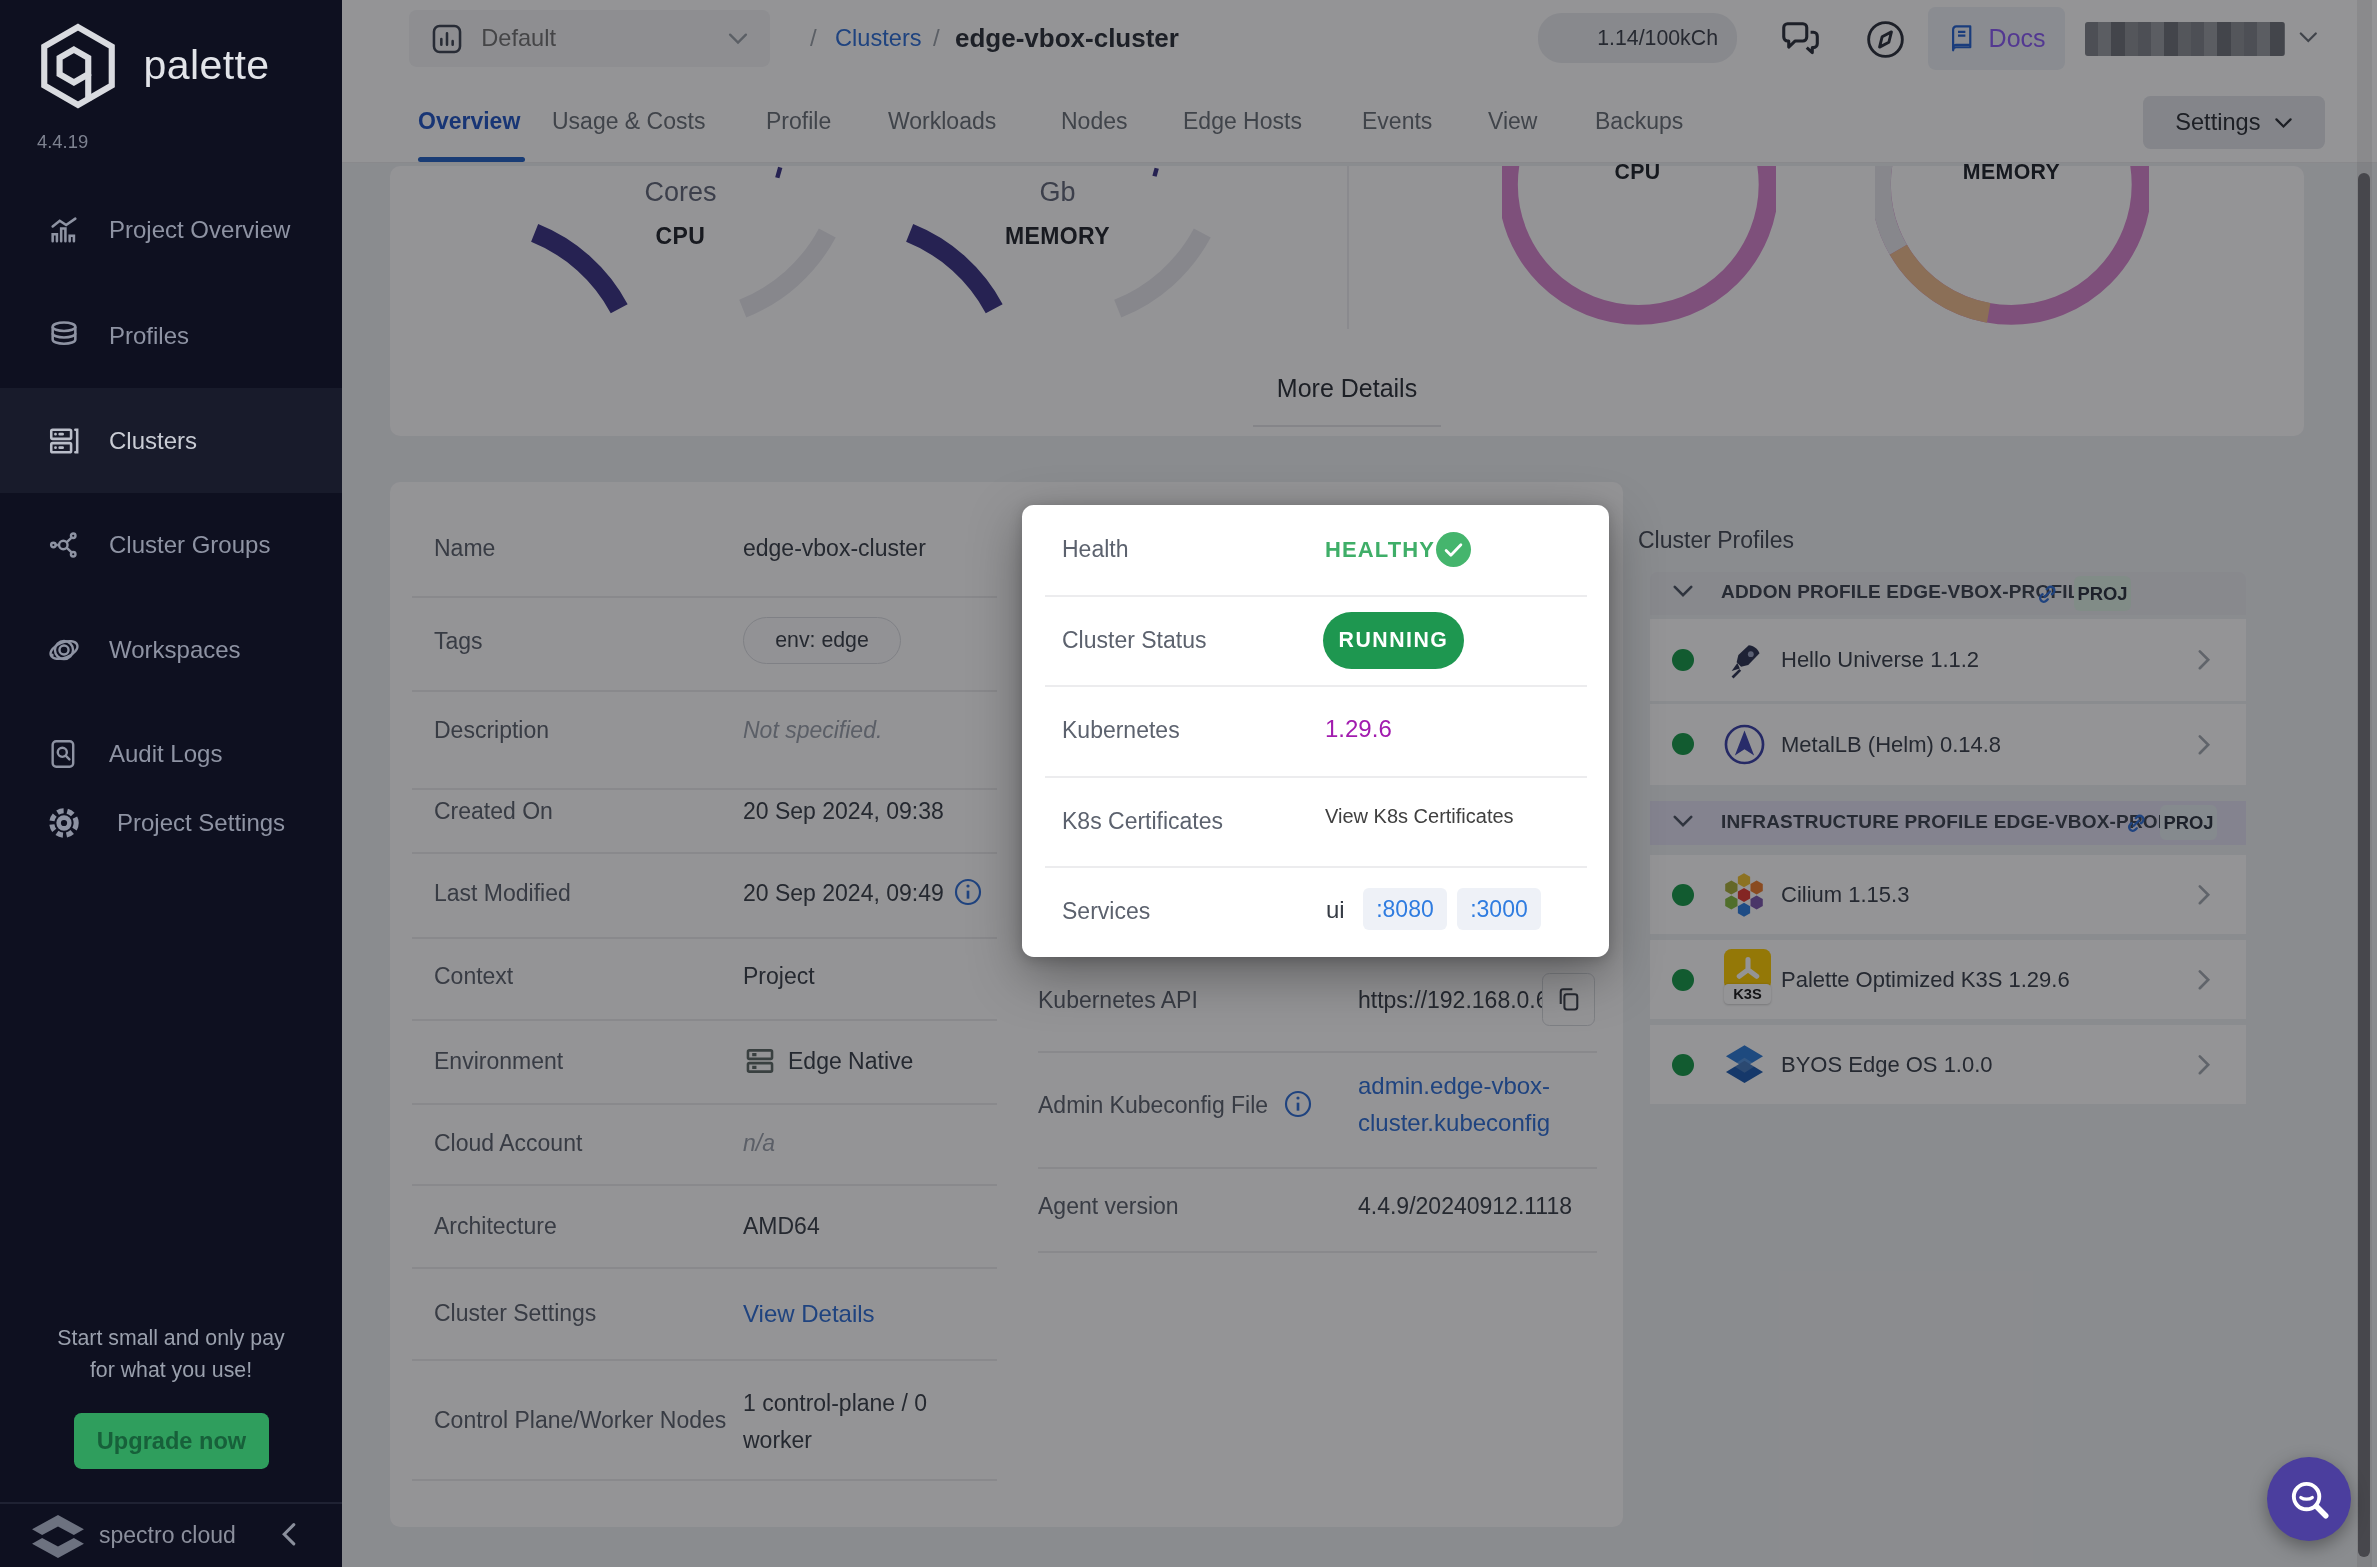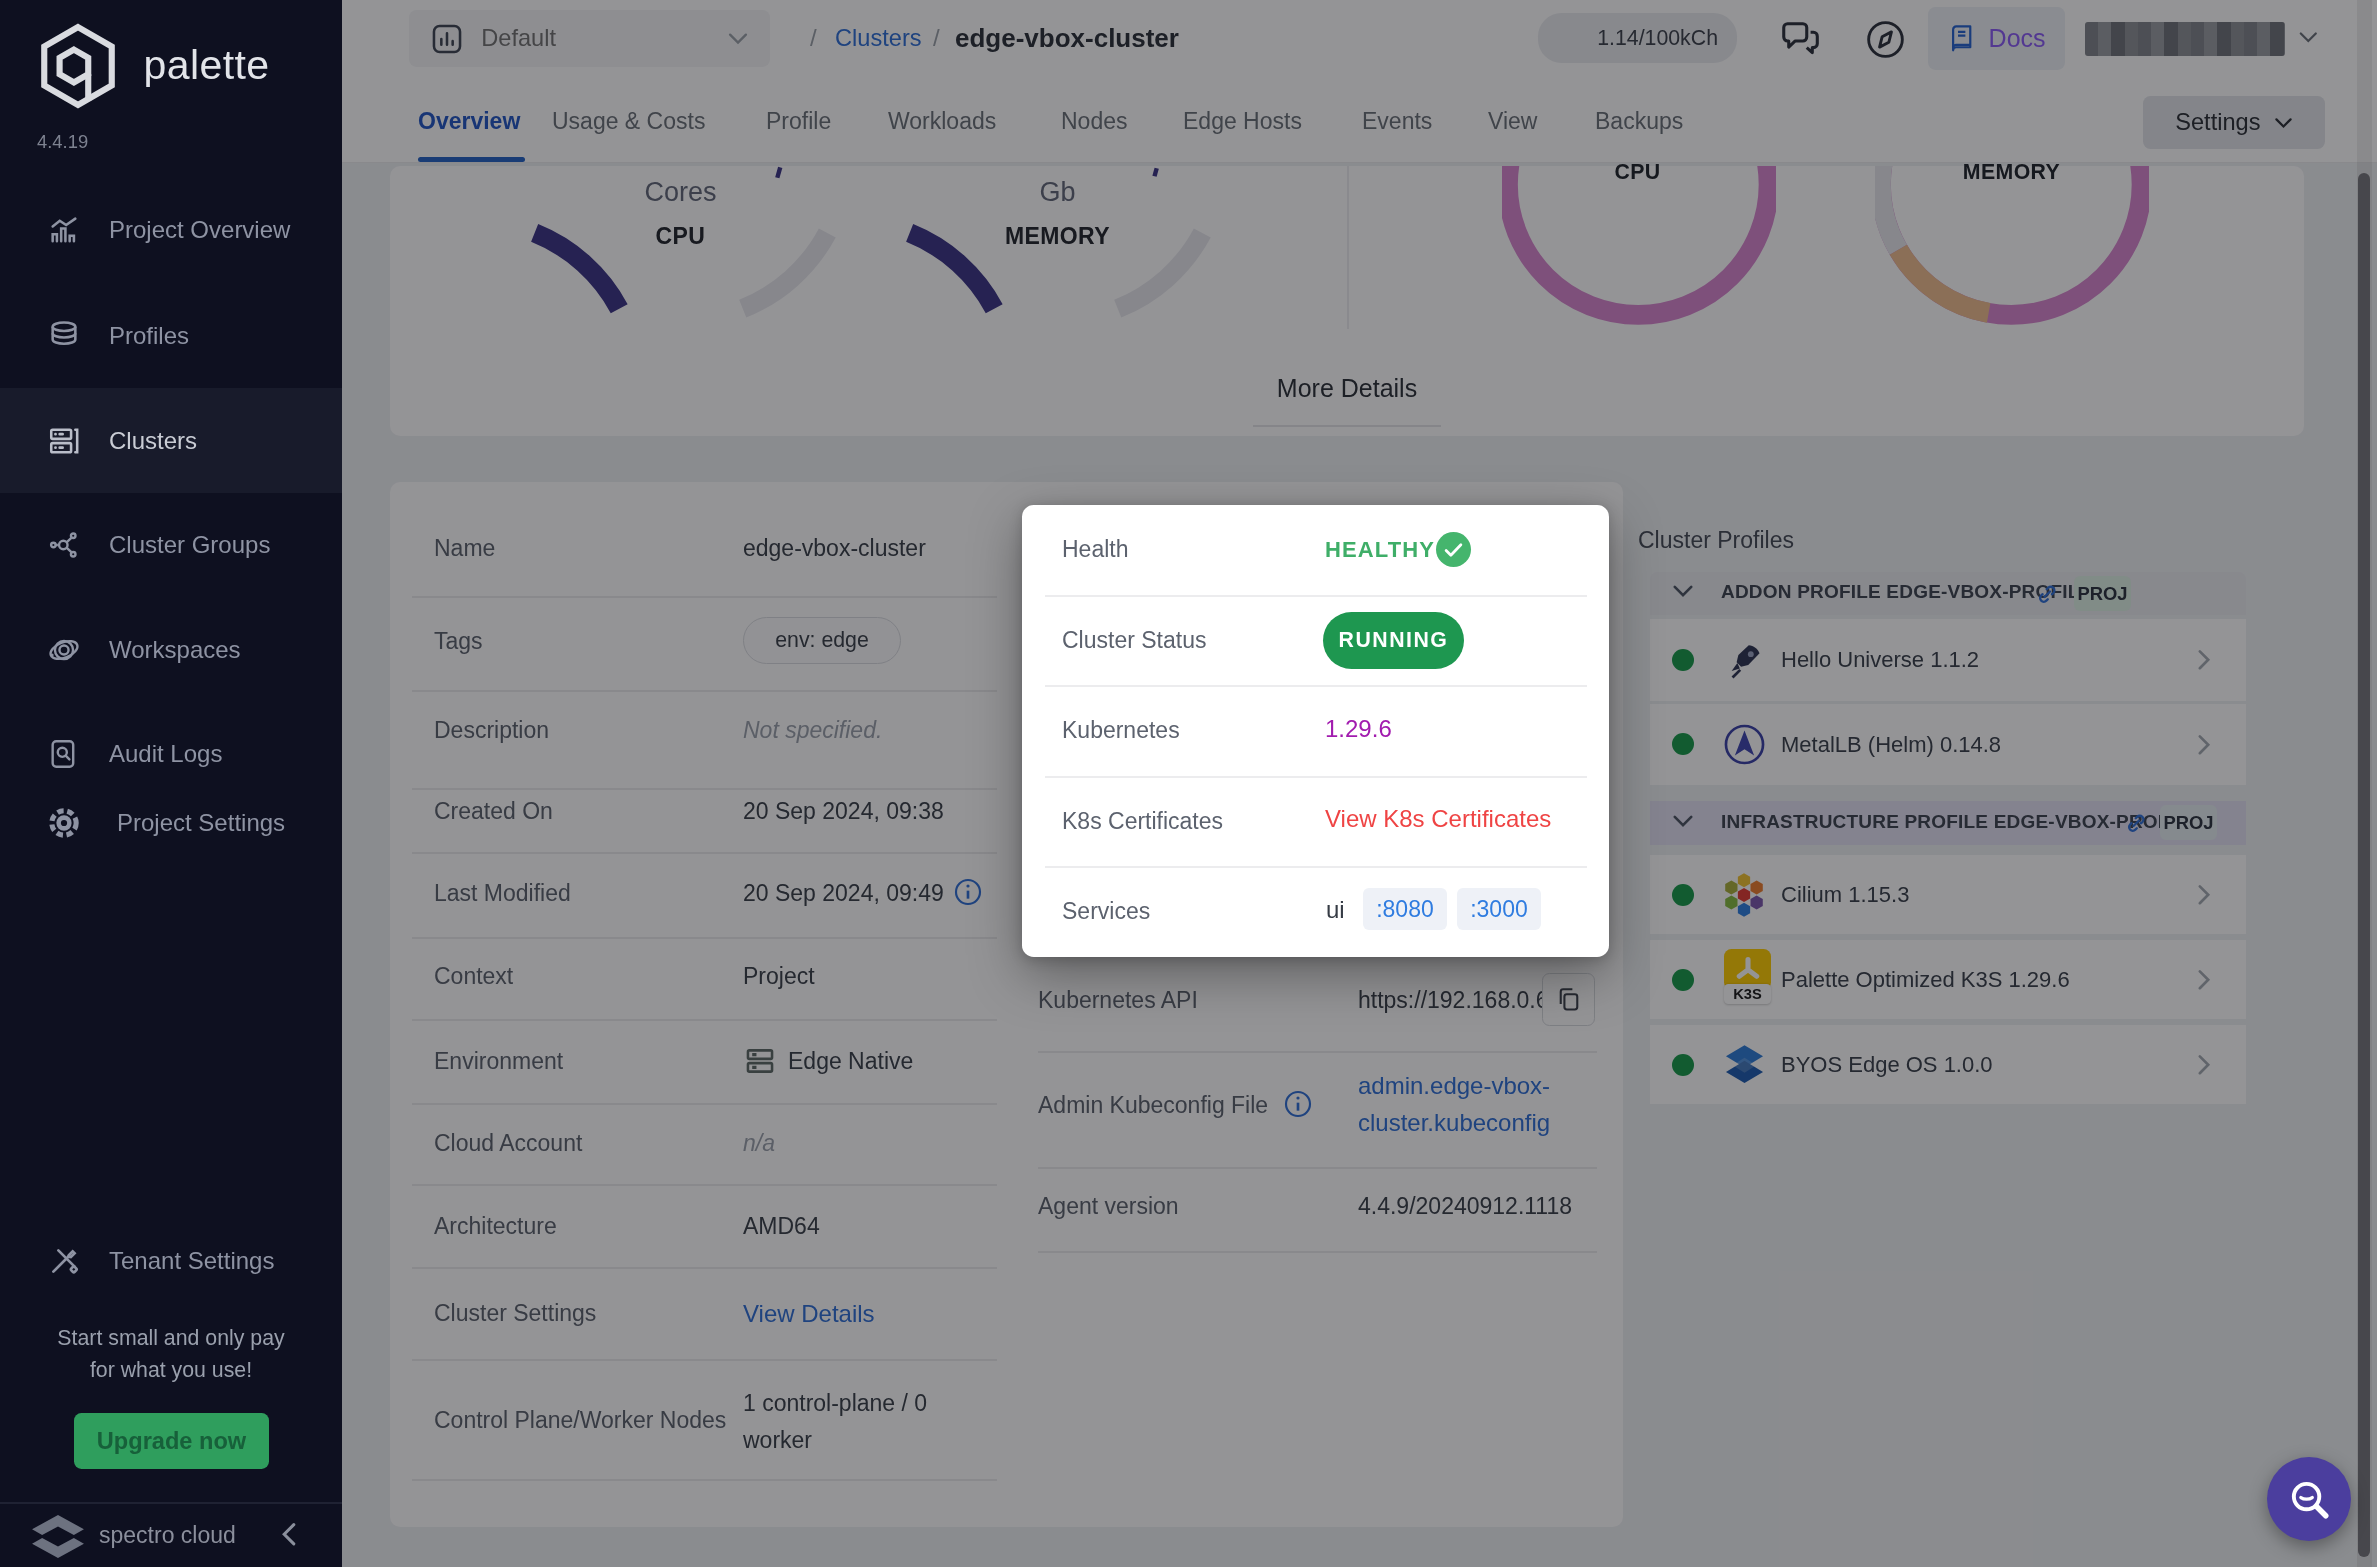--- a/index.html
+++ b/index.html
@@ -395,21 +395,21 @@
     <div class="abs" style="left:301px;top:107px;width:141px;height:57px;background:#1e9750;border-radius:29px;display:flex;align-items:center;justify-content:center;">
       <span style="font-size:21.3px;font-weight:700;color:#ffffff;letter-spacing:1.5px;">RUNNING</span>
     </div>
     <div class="hline" style="left:23px;top:180px;width:542px;position:absolute;"></div>
 
     <span class="abs row-label" style="left:40px;top:211px;">Kubernetes</span>
     <span class="abs" style="left:303px;top:210px;font-size:24px;color:#a21caf;">1.29.6</span>
     <div class="hline" style="left:23px;top:271px;width:542px;position:absolute;"></div>
 
     <span class="abs row-label" style="left:40px;top:302px;text-align:right;">K8s Certificates</span>
-    <span class="abs" style="left:303px;top:300px;font-size:24px;color:#ef4444;">View K8s Certificates</span>
+    <span class="abs" style="left:303px;top:300px;font-size:20px;color:#404040;">View K8s Certificates</span>
     <div class="hline" style="left:23px;top:361px;width:542px;position:absolute;"></div>
 
     <span class="abs row-label" style="left:40px;top:392px;">Services</span>
     <span class="abs" style="left:304px;top:391px;font-size:24px;color:#363c45;">ui</span>
     <span class="chip" style="left:341px;top:383px;">:8080</span>
     <span class="chip" style="left:435px;top:383px;">:3000</span>
   </div>
 
   <div class="abs" style="left:2267px;top:1457px;width:84px;height:84px;border-radius:50%;background:#4b3e9e;z-index:70;display:flex;align-items:center;justify-content:center;box-shadow:0 5.9px 17.7px rgba(0,0,0,.35);">
     <span style="display:flex;">
@@ -509,31 +509,20 @@
       <span style="display:flex;">
         <svg width="34" height="34" viewBox="0 0 24 24" fill="none">
           <circle cx="12" cy="12" r="8.6" stroke="#8e93a3" stroke-width="3.6" stroke-dasharray="4.5 2.6"></circle>
           <circle cx="12" cy="12" r="5.4" fill="#8e93a3"></circle>
           <circle cx="12" cy="12" r="2.2" fill="#0e1020"></circle>
         </svg>
       </span>
       <span class="nav-label">Project Settings</span>
     </div>
 
-    <div class="nav-item" style="top:1225px;">
-      <span style="display:flex;">
-        <svg width="34" height="34" viewBox="0 0 24 24" fill="none" stroke="#8e93a3" stroke-width="1.9" stroke-linecap="round">
-          <path d="M4.5 19.5L15 9"></path>
-          <path d="M15 9l1.8.3 2.7-2.7-1.4-1.4L15.4 7.9z"></path>
-          <path d="M8 4.5l11.5 11.5"></path>
-          <rect x="17.2" y="16.2" width="3.4" height="3.4" rx="1" transform="rotate(45 18.9 17.9)"></rect>
-        </svg>
-      </span>
-      <span class="nav-label">Tenant Settings</span>
-    </div>
 
     <div class="abs" style="left:0;top:1322px;width:342px;text-align:center;font-size:21.3px;color:#9aa0ad;line-height:32px;">
       <div>Start small and only pay</div>
       <div>for what you use!</div>
     </div>
 
     <div class="abs" style="left:74px;top:1413px;width:195px;height:56px;background:#2f9e5d;border-radius:7.4px;display:flex;align-items:center;justify-content:center;">
       <span style="font-size:23.6px;font-weight:600;color:#17603a;">Upgrade now</span>
     </div>
 

